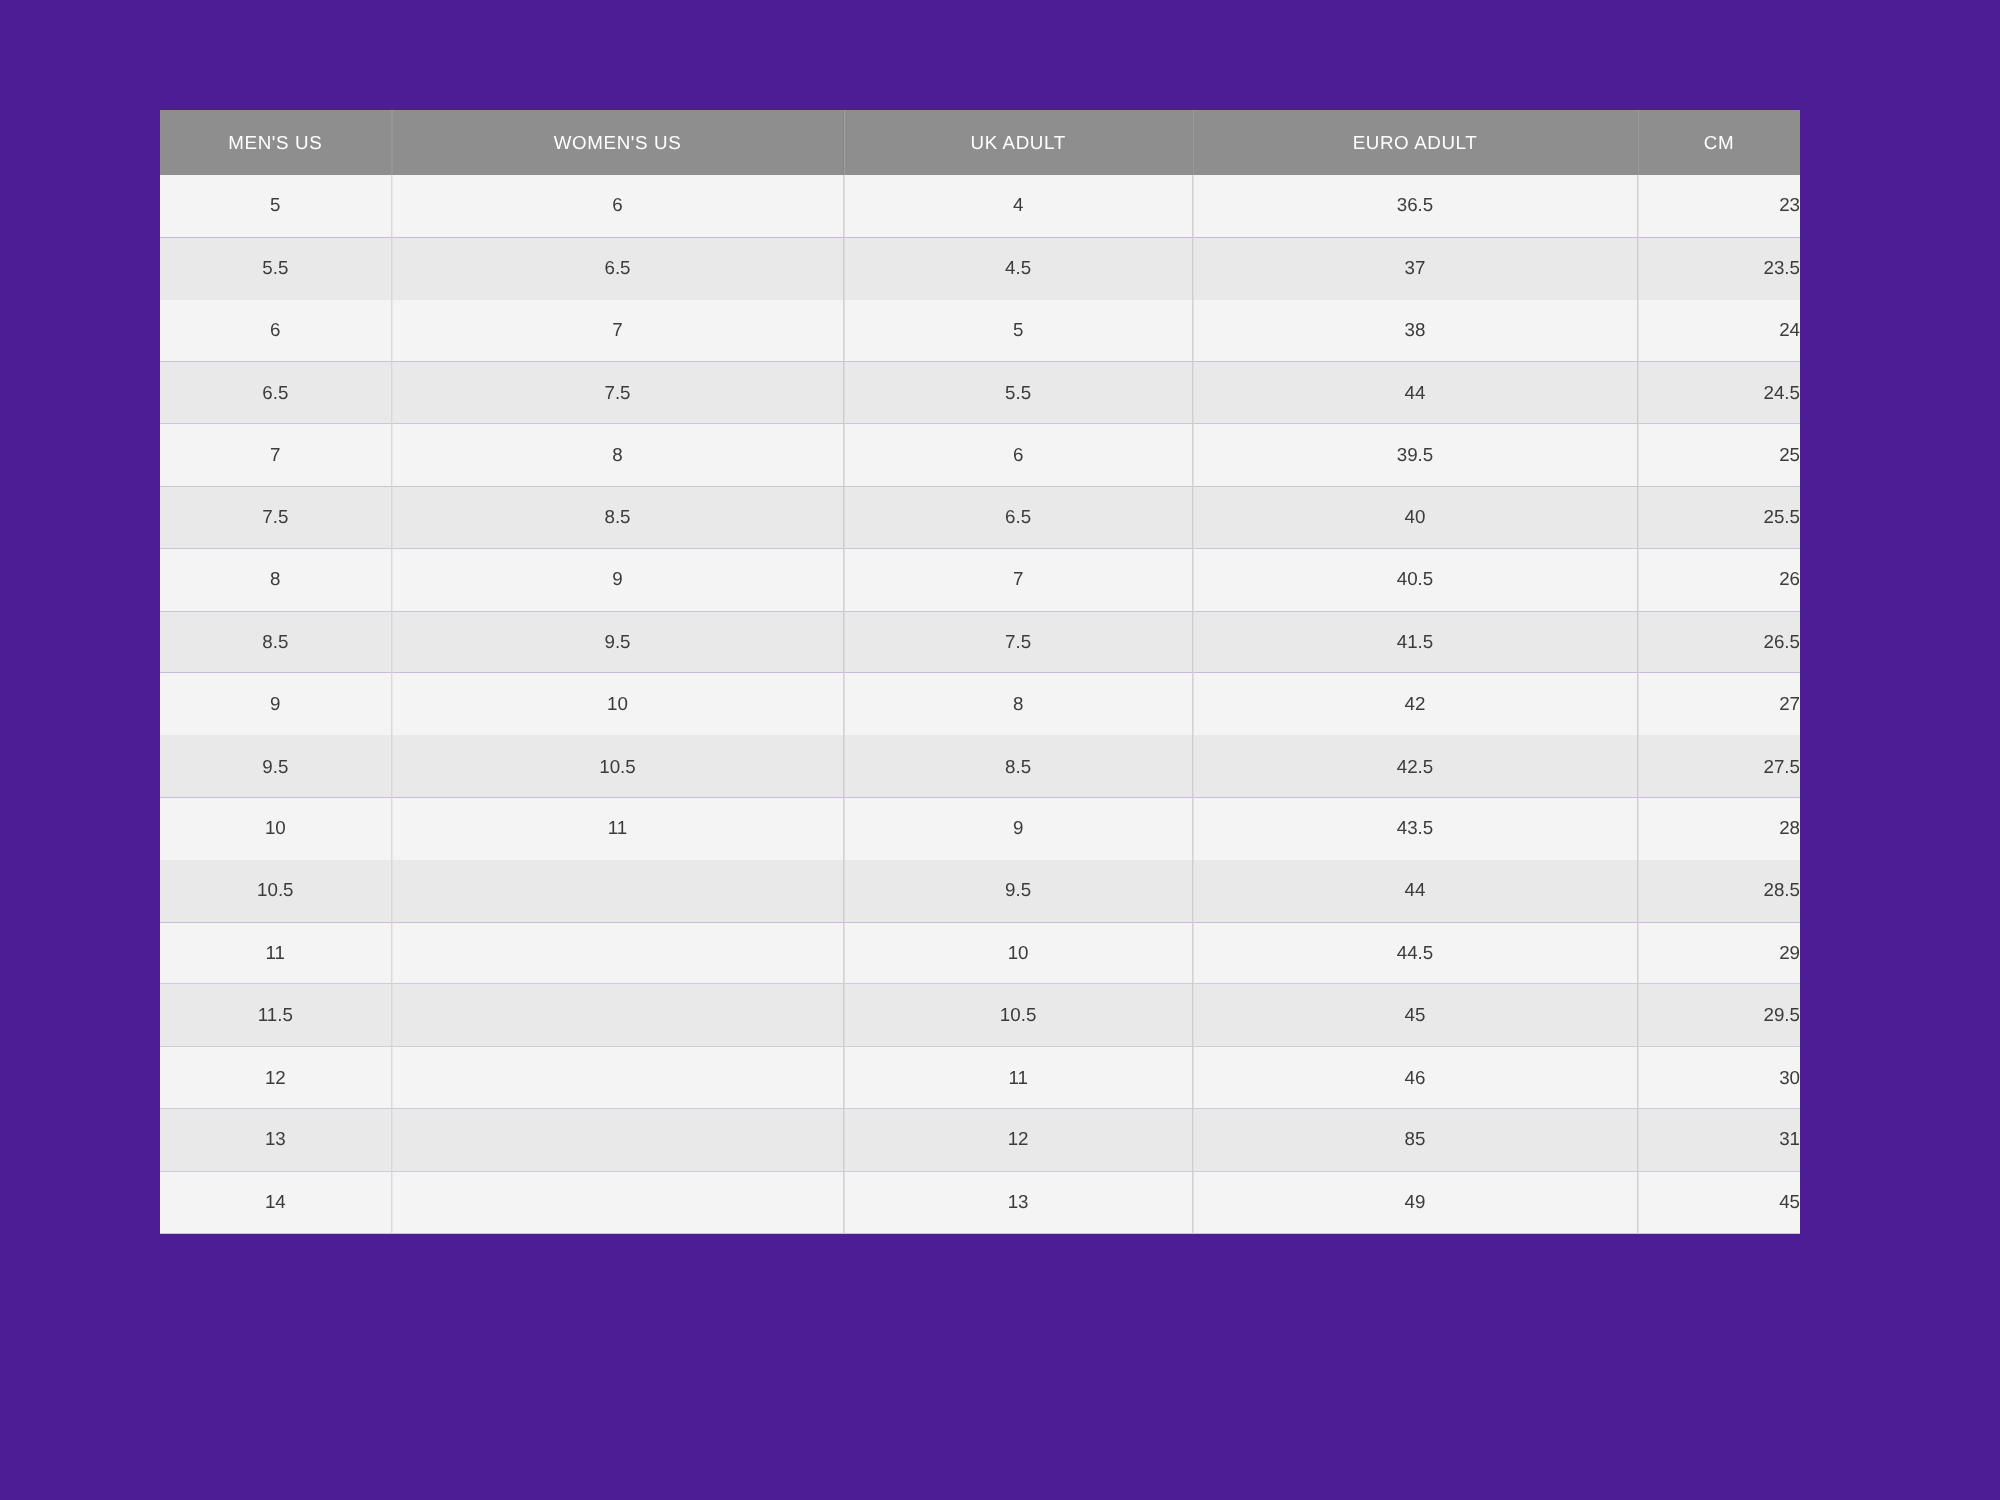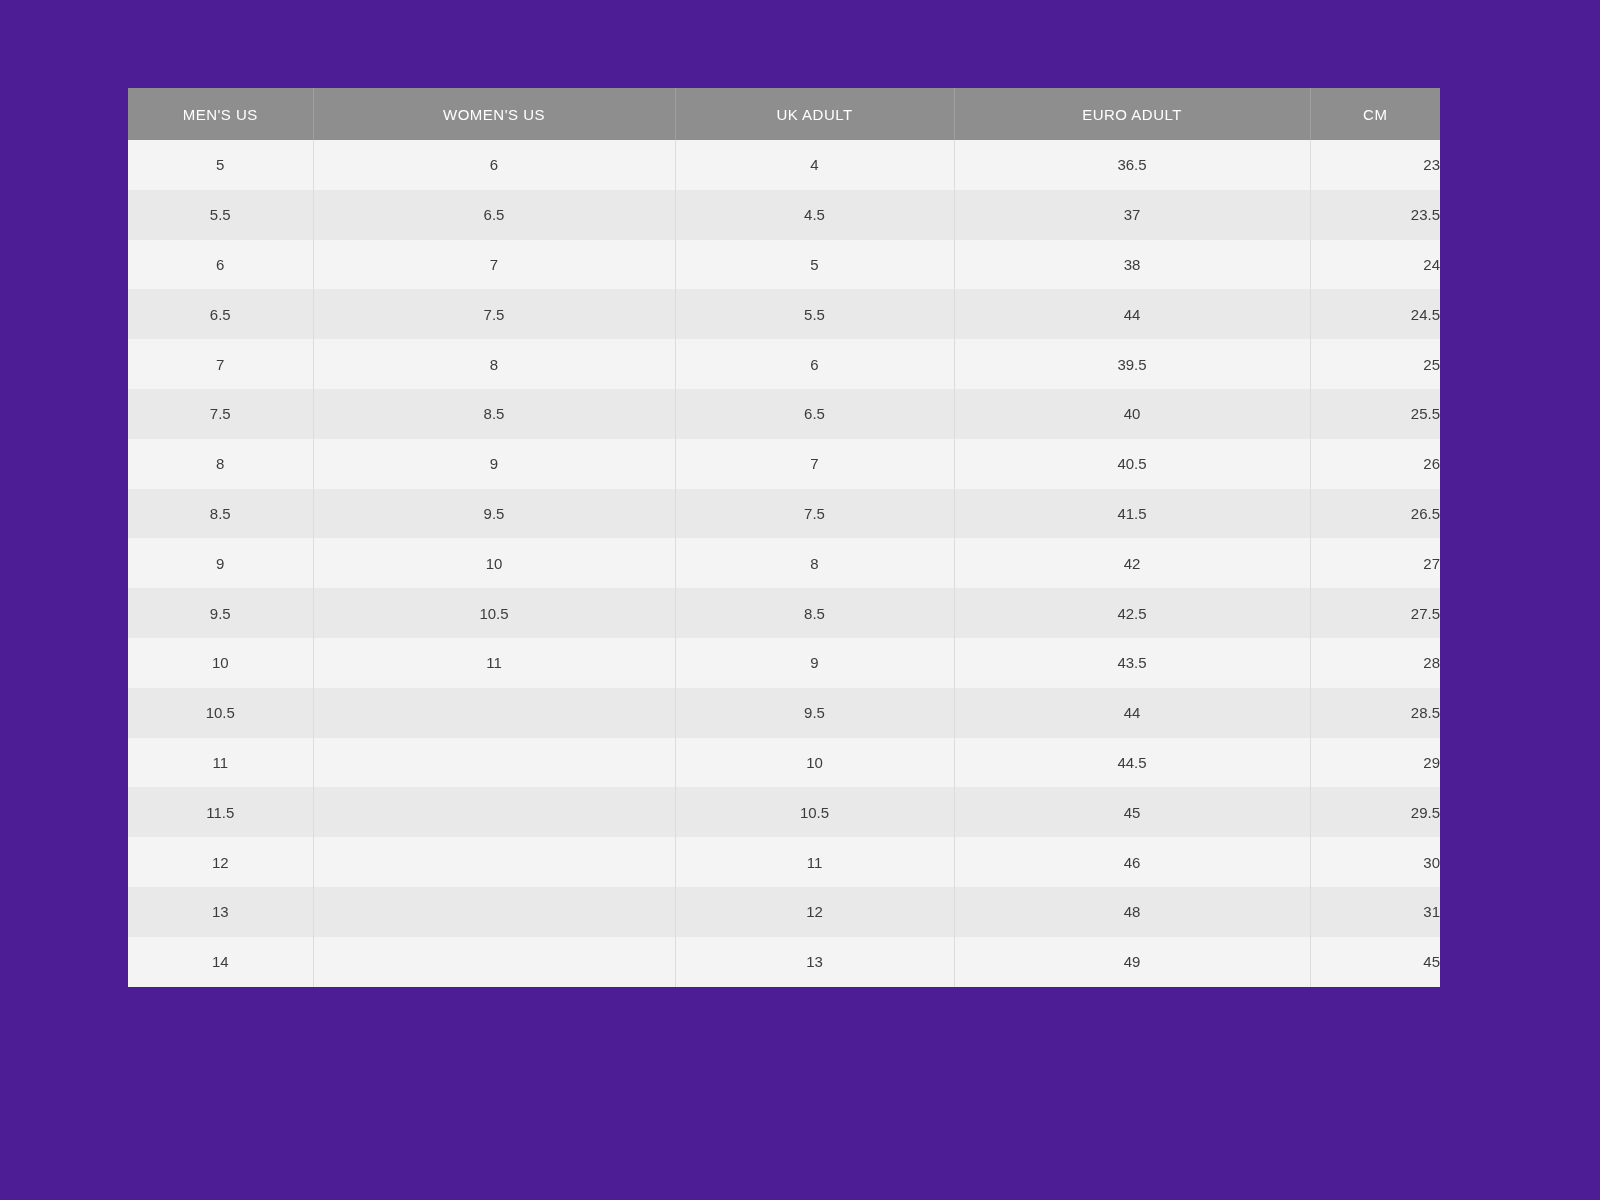--- a/index.html
+++ b/index.html
@@ -194,21 +194,21 @@
           <td>12</td>
           <td></td>
           <td>11</td>
           <td>46</td>
           <td>30</td>
         </tr>
         <tr>
           <td>13</td>
           <td></td>
           <td>12</td>
-          <td>48</td>
+          <td>85</td>
           <td>31</td>
         </tr>
         <tr>
           <td>14</td>
           <td></td>
           <td>13</td>
           <td>49</td>
           <td>45</td>
         </tr>
       </tbody>

